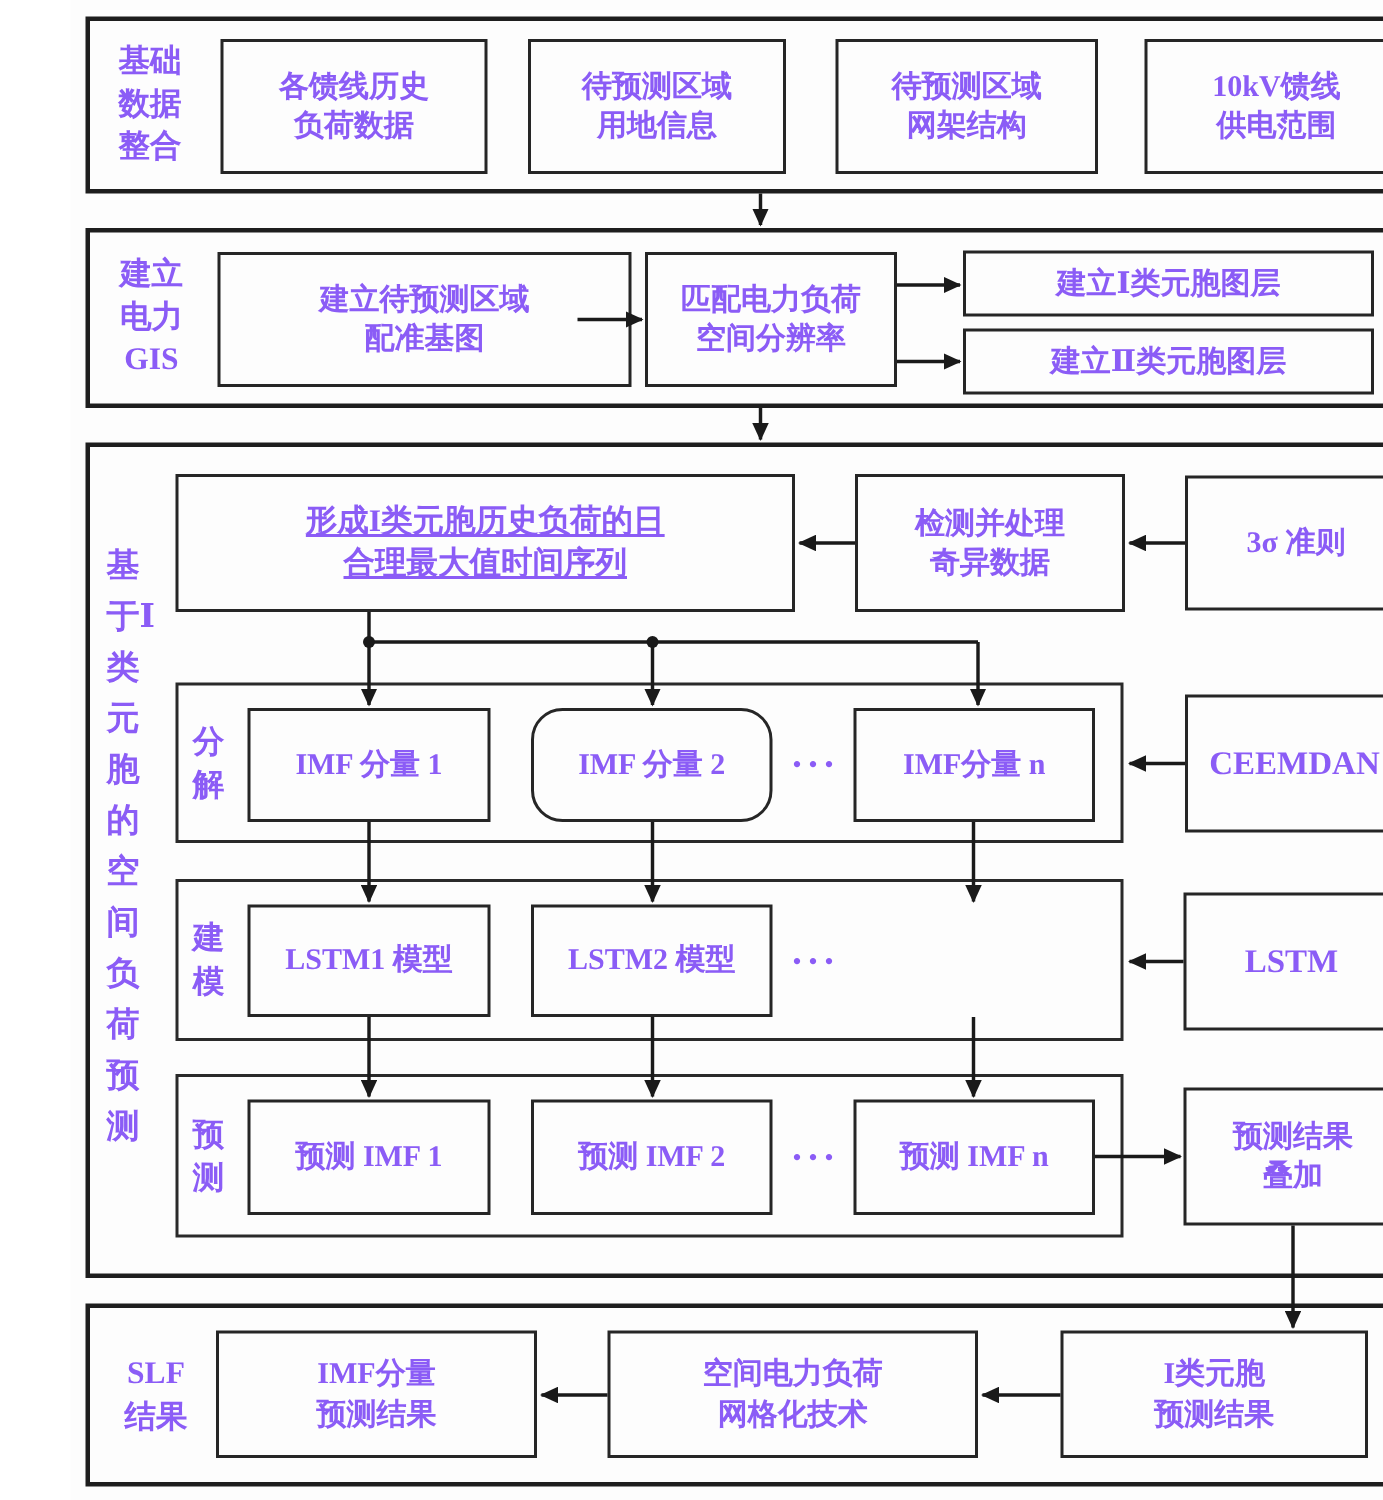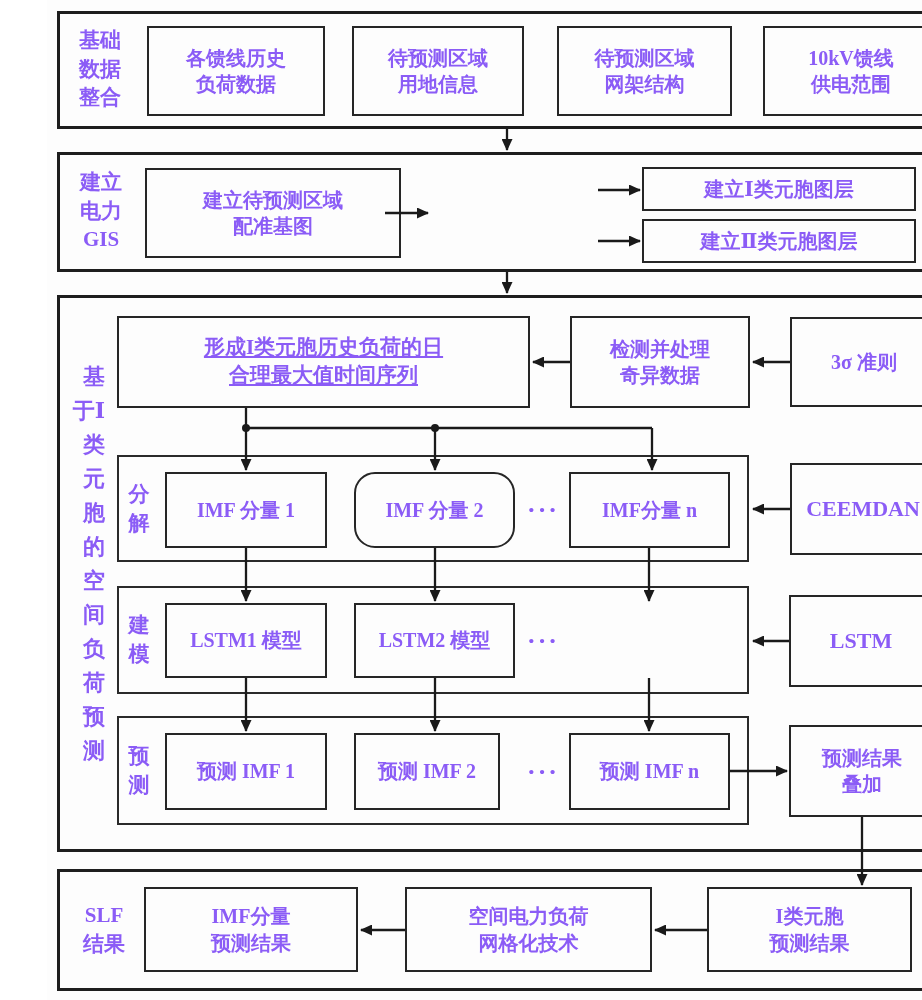--- a/index.html
+++ b/index.html
@@ -13,21 +13,21 @@
   .box{
     position:absolute;border:2.5px solid #262626;box-sizing:border-box;background:#fdfdfd;
     display:flex;align-items:center;justify-content:center;text-align:center;
     font-size:20px;line-height:1.32;white-space:pre-line;z-index:3;
   }
   .lbl{
     position:absolute;display:flex;align-items:center;justify-content:center;text-align:center;
     font-size:21px;line-height:1.38;white-space:pre-line;z-index:3;
   }
   .vstack{
-    position:absolute;font-size:22px;line-height:34px;text-align:right;
+    position:absolute;font-size:22px;line-height:34px;text-align:left;
     word-break:break-all;white-space:normal;z-index:3;
   }
   .dots{
     position:absolute;display:flex;align-items:center;justify-content:center;
     font-size:26px;letter-spacing:2px;z-index:3;
   }
   .big{font-size:21px;}
   svg.wires{position:absolute;left:0;top:0;z-index:5;pointer-events:none;}
 </style>
 </head>
@@ -45,22 +45,24 @@
 用地信息</div>
   <div class="box" style="left:510px;top:26px;width:175px;height:90px;">待预测区域
 网架结构</div>
   <div class="box" style="left:716px;top:26px;width:176px;height:90px;">10kV馈线
 供电范围</div>
 
   <div class="sect" style="left:10px;top:152px;width:900px;height:120px;"></div>
   <div class="lbl" style="left:20px;top:163px;width:68px;height:96px;">建立
 电力
 GIS</div>
-  <div class="box" style="left:98px;top:168px;width:256px;height:90px;">建立待预测区域
+  <div class="box" style="left:98px;top:168px;width:276px;height:90px;">建立待预测区域
 配准基图</div>
+  <div class="box" style="left:383px;top:168px;width:168px;height:90px;">匹配电力负荷
+空间分辨率</div>
   <div class="box" style="left:595px;top:167px;width:274px;height:44px;">建立Ⅰ类元胞图层</div>
   <div class="box" style="left:595px;top:219px;width:274px;height:44px;">建立Ⅱ类元胞图层</div>
 
   <div class="sect" style="left:10px;top:295px;width:900px;height:557px;"></div>
   <div class="vstack" style="left:24px;top:360px;width:34px;height:445px;">基于Ⅰ类元胞的空间负荷预测</div>
 
   <div class="box big" style="left:70px;top:316px;width:413px;height:92px;text-decoration:underline;">形成I类元胞历史负荷的日
 合理最大值时间序列</div>
   <div class="box" style="left:523px;top:316px;width:180px;height:92px;">检测并处理
 奇异数据</div>
@@ -80,21 +82,21 @@
 模</div>
   <div class="box" style="left:118px;top:603px;width:162px;height:75px;">LSTM1 模型</div>
   <div class="box" style="left:307px;top:603px;width:161px;height:75px;">LSTM2 模型</div>
   <div class="dots" style="left:470px;top:603px;width:52px;height:75px;">···</div>
   <div class="box" style="left:742px;top:595px;width:144px;height:92px;font-size:22px;">LSTM</div>
 
   <div class="grp" style="left:70px;top:716px;width:632px;height:109px;"></div>
   <div class="lbl" style="left:76px;top:742px;width:32px;height:58px;">预
 测</div>
   <div class="box" style="left:118px;top:733px;width:162px;height:77px;">预测 IMF 1</div>
-  <div class="box" style="left:307px;top:733px;width:146px;height:77px;">预测 IMF 2</div>
+  <div class="box" style="left:307px;top:733px;width:161px;height:77px;">预测 IMF 2</div>
   <div class="dots" style="left:470px;top:733px;width:52px;height:77px;">···</div>
   <div class="box" style="left:522px;top:733px;width:161px;height:77px;">预测 IMF n</div>
   <div class="box" style="left:742px;top:725px;width:146px;height:92px;">预测结果
 叠加</div>
 
   <div class="sect" style="left:10px;top:869px;width:900px;height:122px;"></div>
   <div class="lbl" style="left:22px;top:899px;width:70px;height:62px;">SLF
 结果</div>
   <div class="box" style="left:97px;top:887px;width:214px;height:85px;">IMF分量
 预测结果</div>

